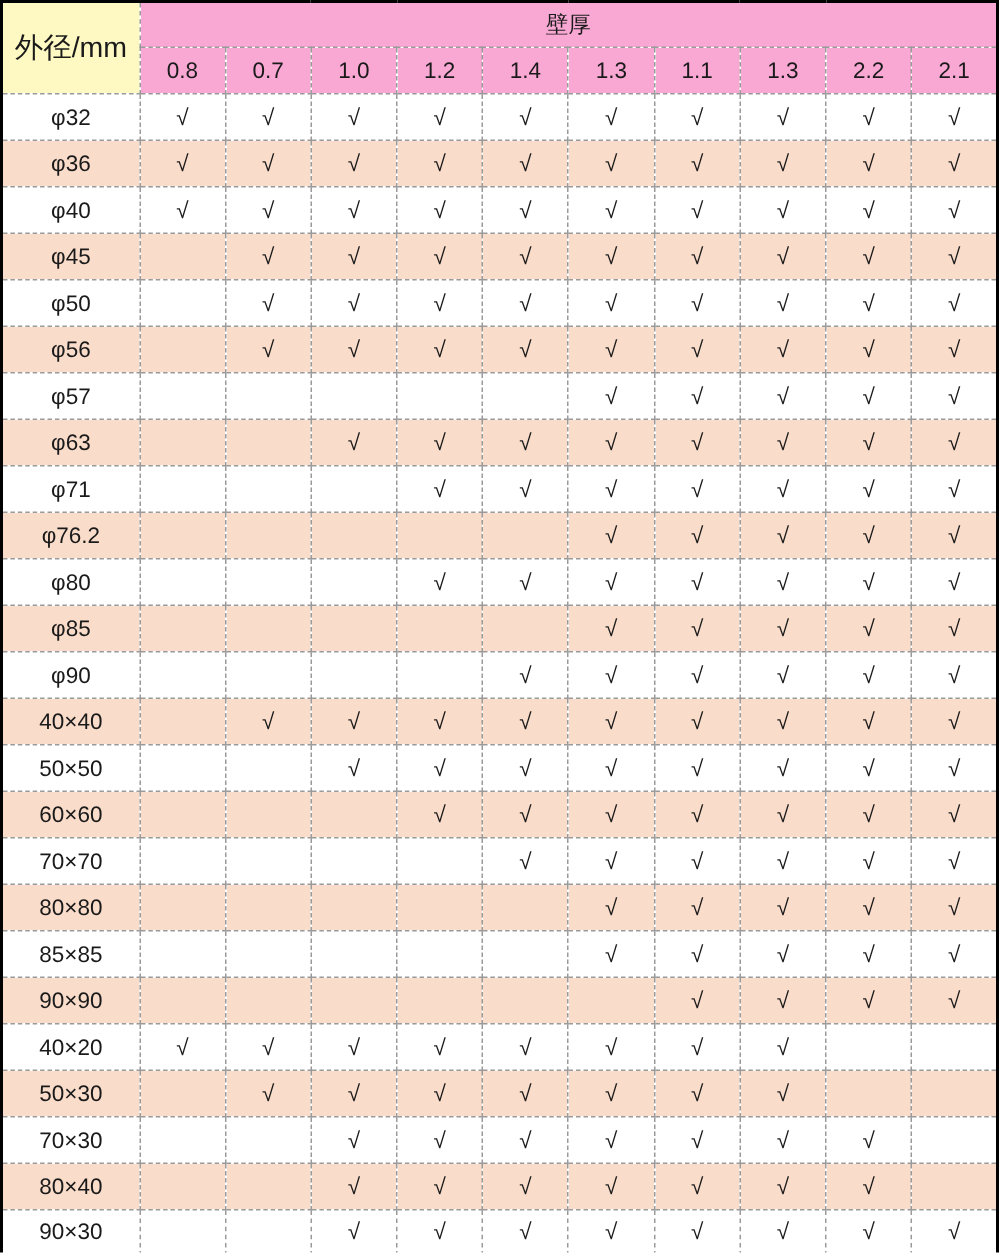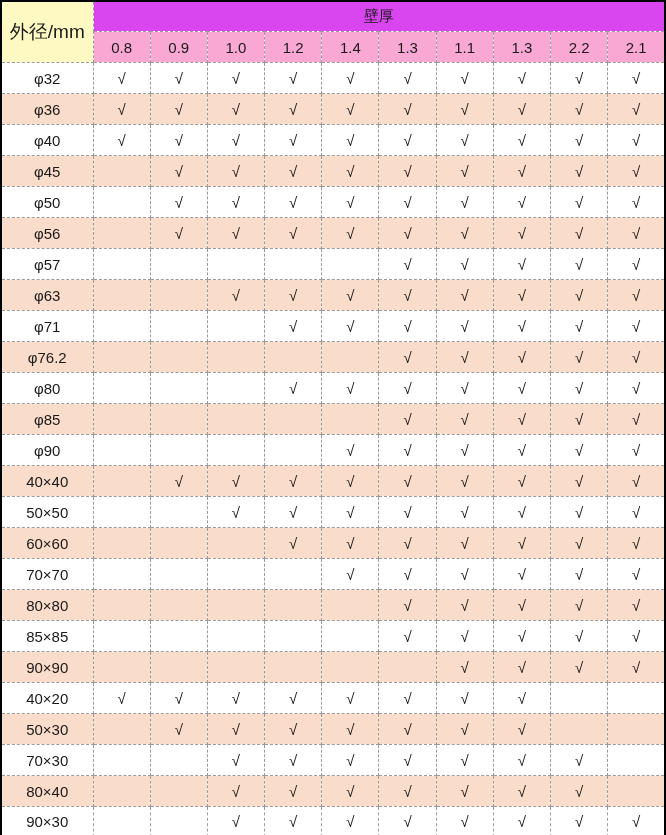--- a/index.html
+++ b/index.html
@@ -34,21 +34,21 @@
     white-space: nowrap;
   }
   tr.group-header-row th { height: 29px; }
   tr.thickness-row th { height: 30px; }
   tbody tr { height: 31px; }
   th.corner-cell {
     background: #fef9c3;
     font-size: 19px;
   }
   th.group-header-cell {
-    background: #d946ef;
+    background: #f9a8d4;
     font-size: 15px;
     margin-left: 12px;
   }
   tr.thickness-row th {
     background: #f9a8d4;
     font-size: 15px;
   }
   tbody tr.row-white td { background: #ffffff; }
   tbody tr.row-pink  td { background: #fadcca; }
   td.row-label { font-size: 15px; }
@@ -73,21 +73,21 @@
         <col>
     </colgroup>
     <thead>
       <tr class="group-header-row">
         <th class="corner-cell" rowspan="2">外径/mm</th>
         <th class="group-header-cell" colspan="10">壁厚</th>
       </tr>
       <tr class="thickness-row">
 
       <th>0.8</th>
-          <th>0.9</th>
+          <th>0.7</th>
           <th>1.0</th>
           <th>1.2</th>
           <th>1.4</th>
           <th>1.3</th>
           <th>1.1</th>
           <th>1.3</th>
           <th>2.2</th>
           <th>2.1</th>
         </tr>
     </thead>

